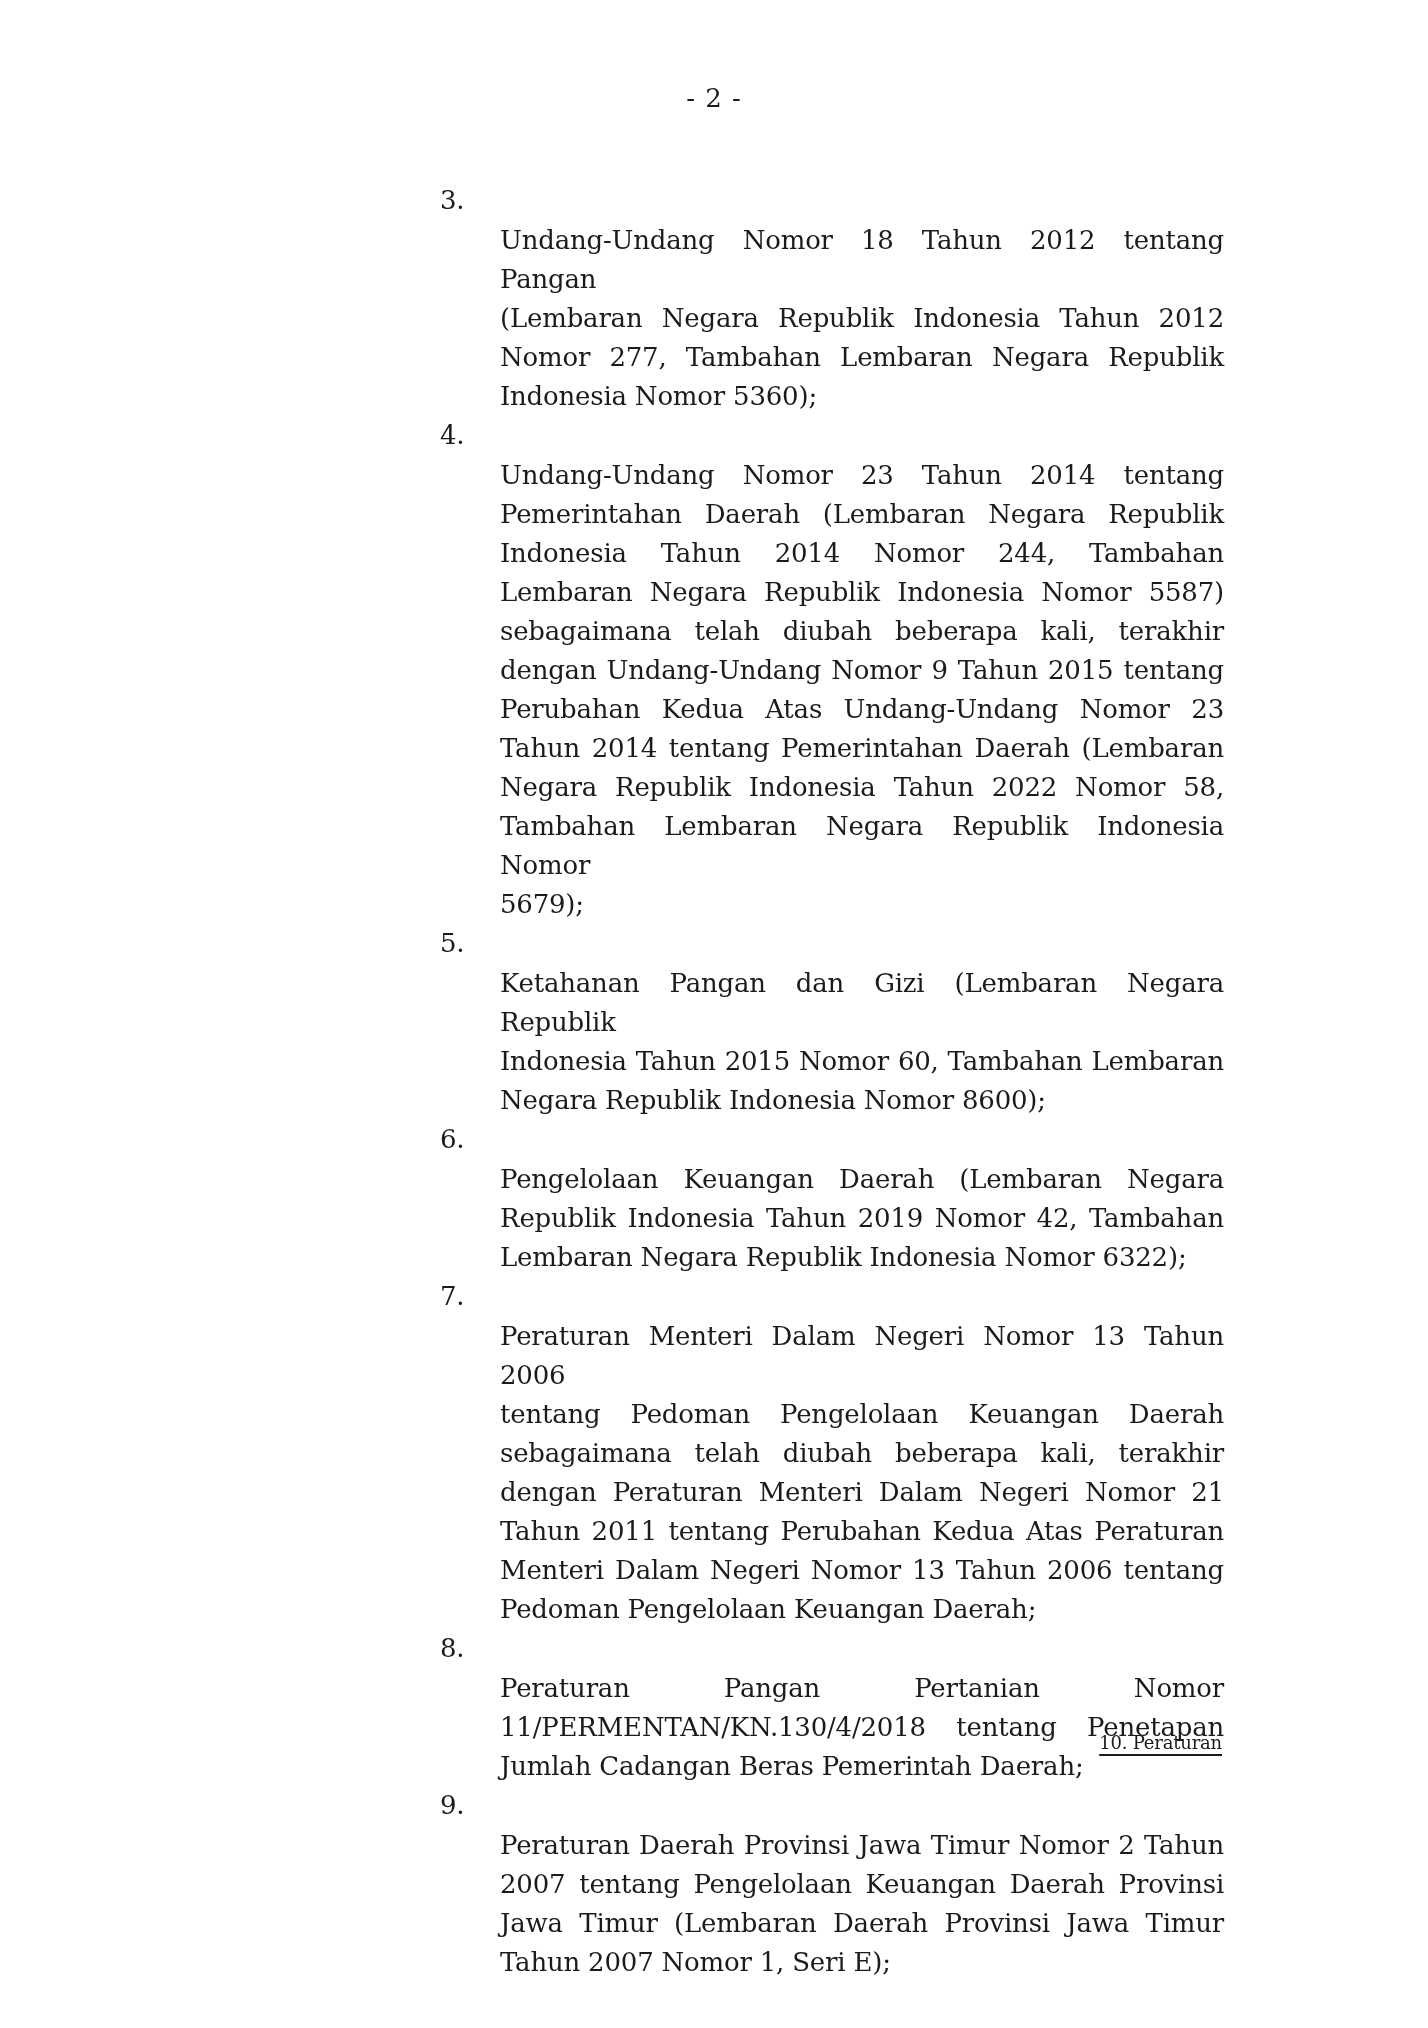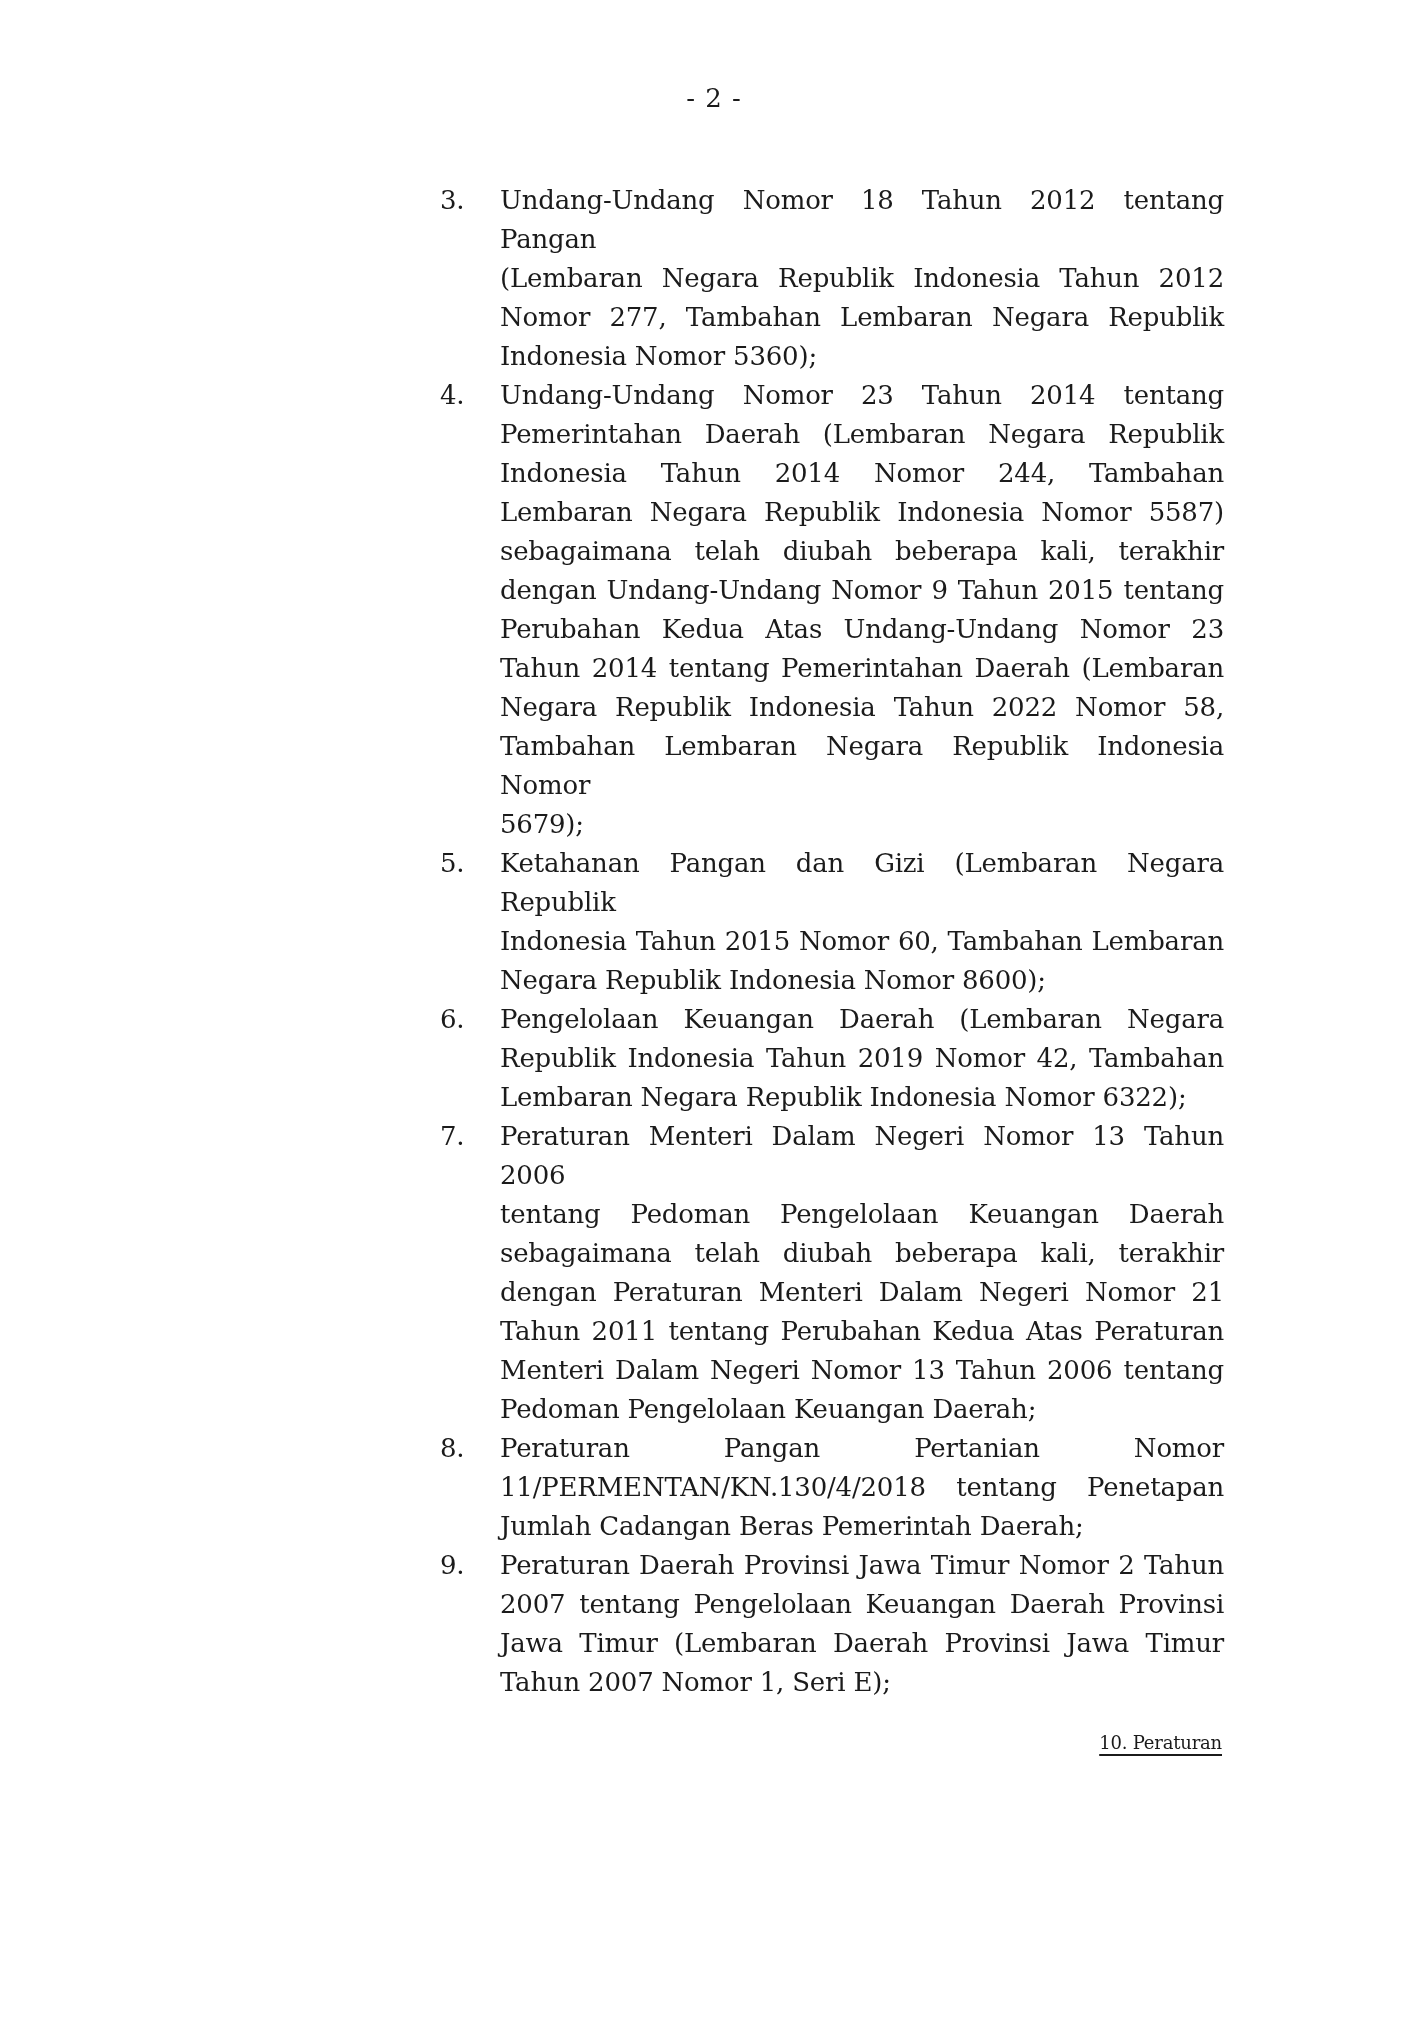--- a/index.html
+++ b/index.html
@@ -30,21 +30,21 @@
     width: 786px;
   }
   .item { display: flex; align-items: flex-start; }
   .num {
     width: 60px;
     flex: 0 0 60px;
     font-size: 26px;
     line-height: 39px;
     letter-spacing: -0.2px;
   }
-  .body { width: 724px; flex: 0 0 724px; }
+  .body { width: 724px; flex: 0 0 724px; margin-top: 40px; }
   .line {
     font-size: 26px;
     line-height: 39px;
     letter-spacing: -0.2px;
     text-align: justify;
     text-align-last: justify;
     white-space: normal;
   }
   .line.last { text-align-last: left; }
   .catchword {

